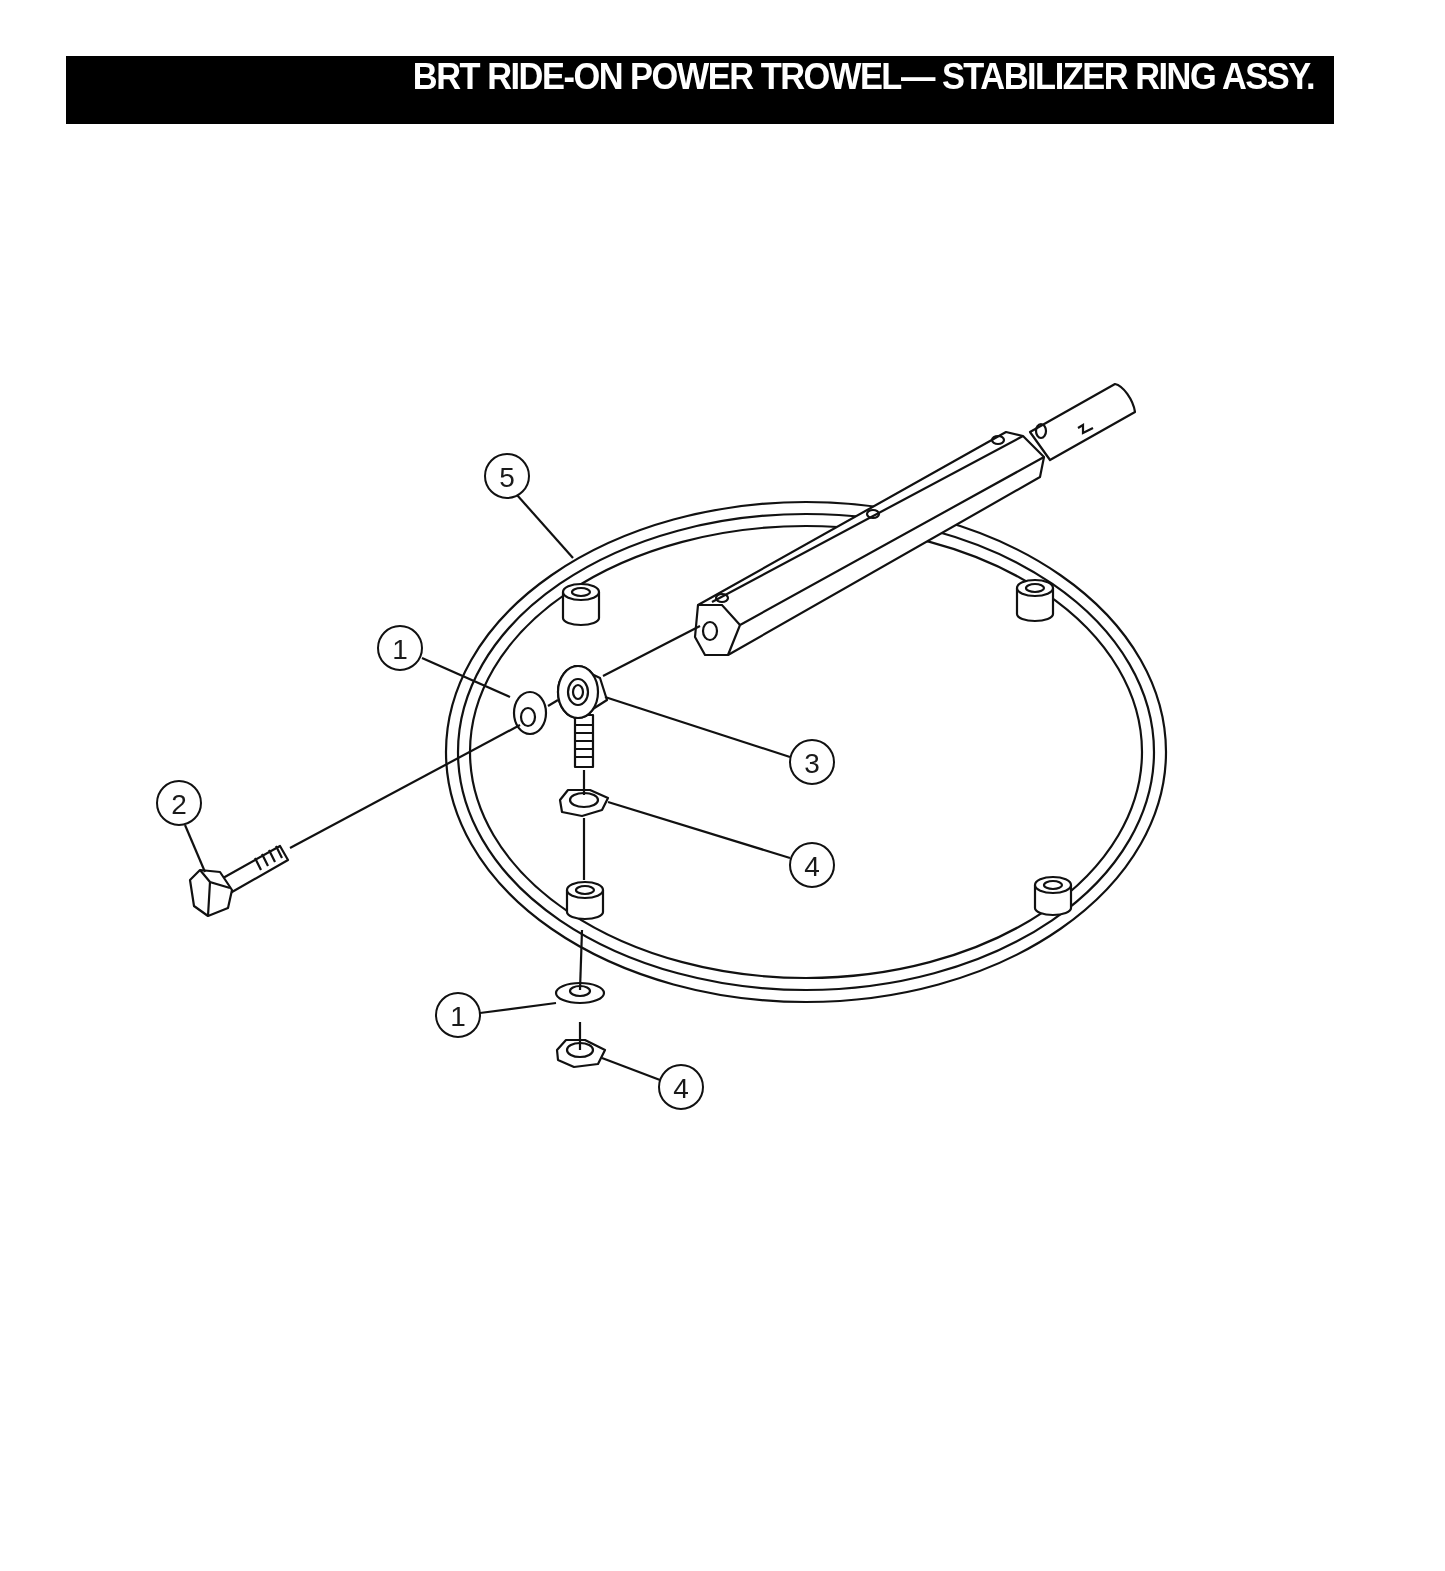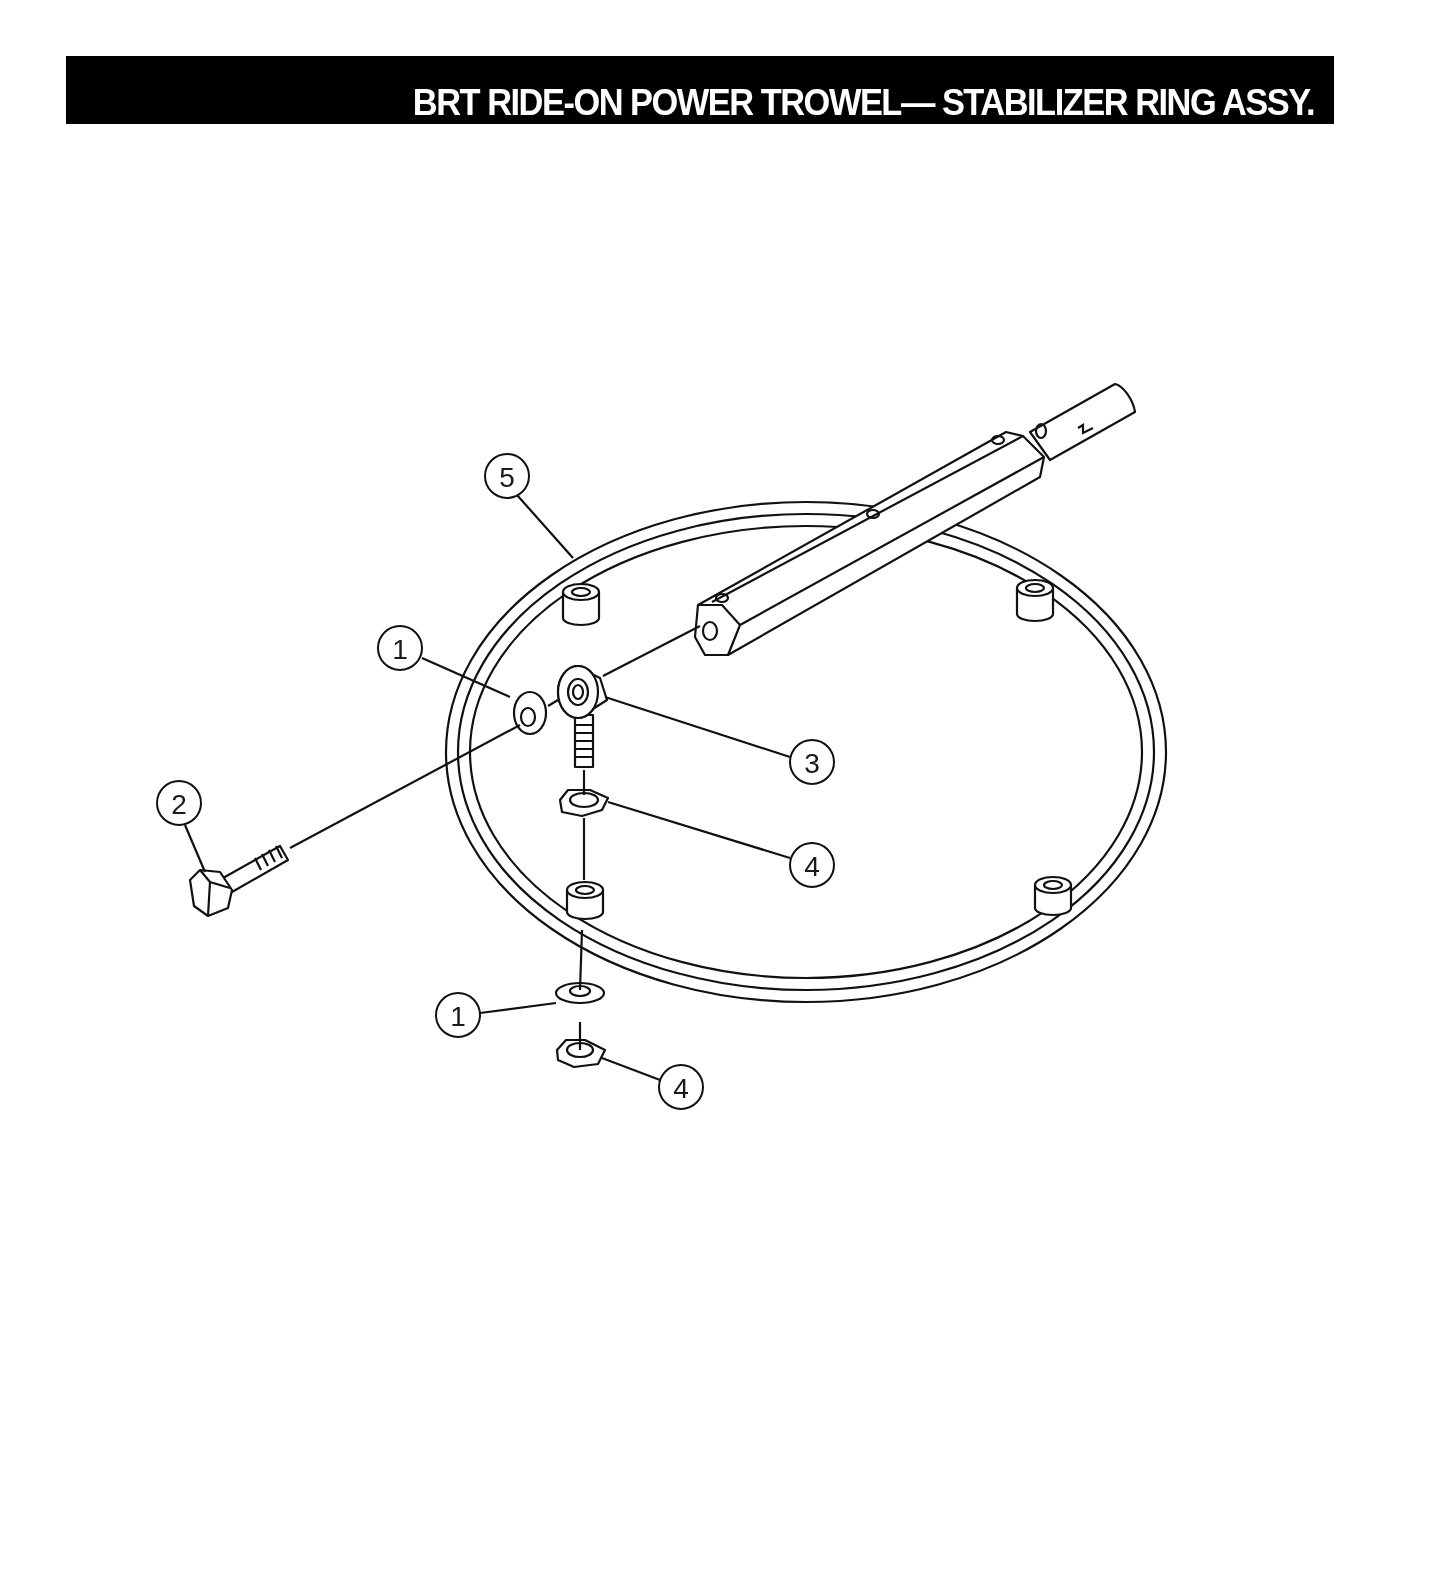--- a/index.html
+++ b/index.html
@@ -1,20 +1,20 @@
 <!DOCTYPE html>
 <html><head>
 <meta charset="utf-8">
 <style>
   html, body { margin: 0; padding: 0; background: #ffffff; }
   body { width: 1445px; height: 1571px; position: relative; overflow: hidden; }
   .title-bar {
     position: absolute; left: 66px; top: 56px; width: 1268px; height: 68px;
     background: #000000; color: #ffffff;
-    display: flex; align-items: flex-end; justify-content: flex-end;
+    display: flex; align-items: flex-start; justify-content: flex-end;
     box-sizing: border-box; padding-right: 20px;
   }
   .title-text {
     font-family: "Liberation Sans", sans-serif;
     font-weight: bold; font-size: 37px; letter-spacing: -1.6px;
     transform: scaleX(0.93); transform-origin: right center;
     white-space: nowrap;
   }
   svg.diagram { position: absolute; left: 0; top: 0; }
   .callout-text {

